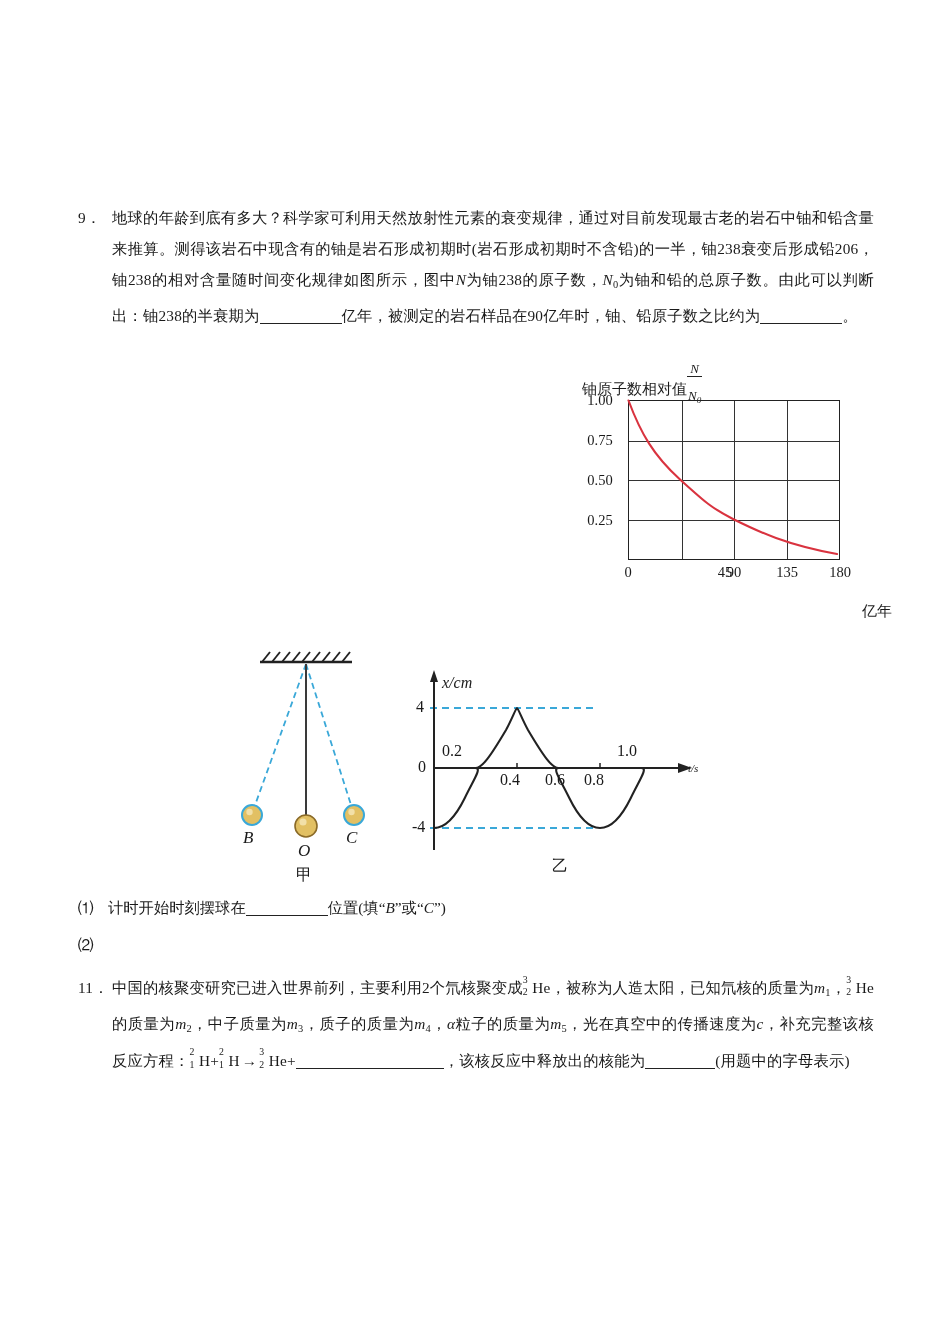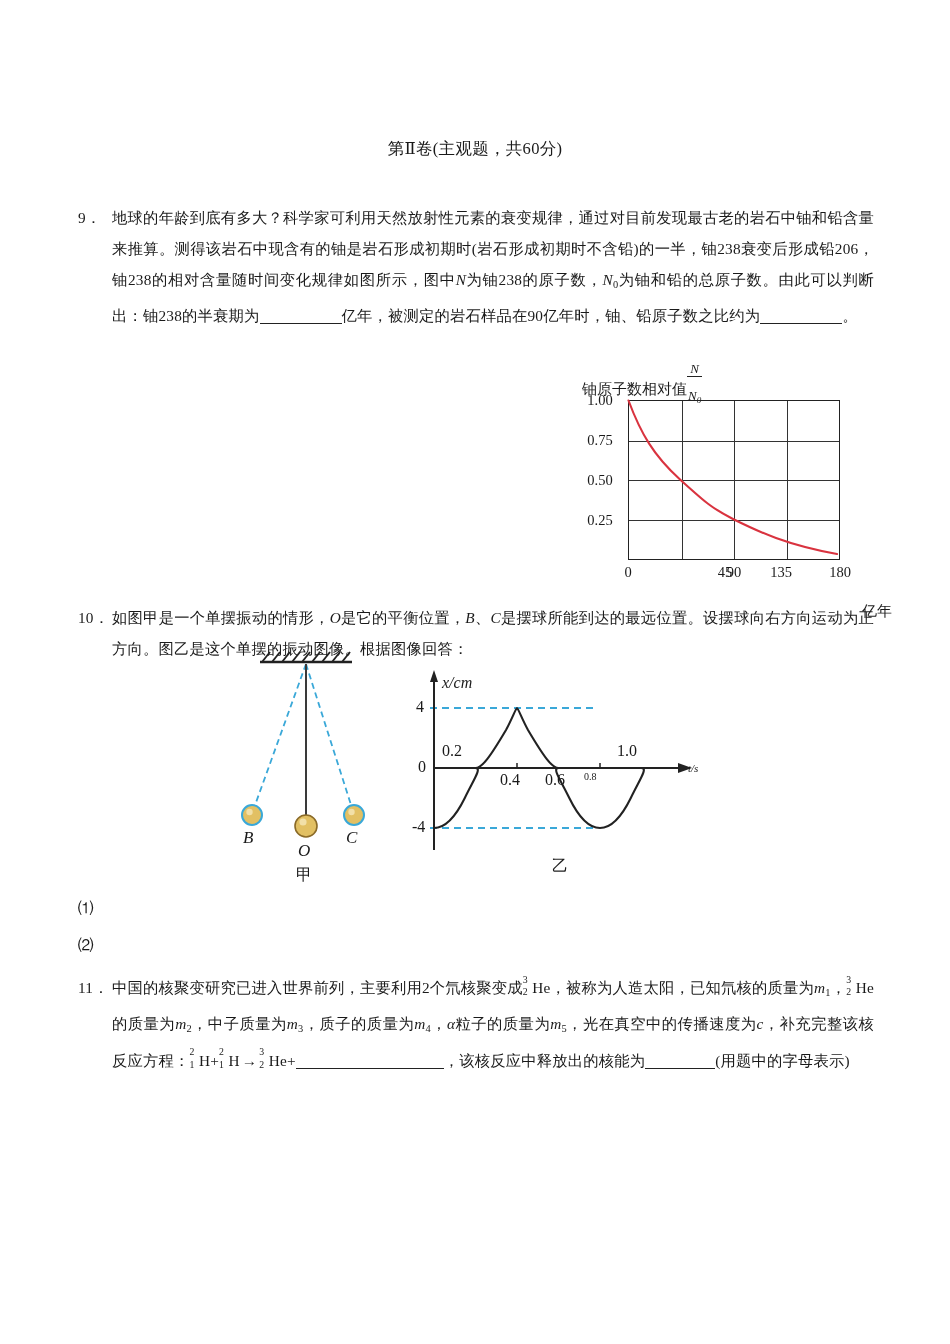--- a/index.html
+++ b/index.html
@@ -149,21 +149,20 @@
 
   
   #oscgraph { position: absolute; left: 412px; top: 658px; width: 330px; height: 230px; }
   .osc-yi { position: absolute; left: 140px; top: 198px; font-size: 16px; }
 </style>
 </head>
 <body>
 
 <div class="page">
 
-  <div class="vol-header">第Ⅱ卷(主观题，共60分)</div>
 
   <div class="q" style="left:78px; top:202px; width:796px;">
     <span class="num">9．</span>
     <div class="body">
       <span>地球的年龄到底有多大？科学家可利用天然放射性元素的衰变规律，通过对目前发现最古老的岩石中铀和铅含量来推算。测得该岩石中现含有的铀是岩石形成初期时(岩石形成初期时不含铅)的一半，铀238衰变后形成铅206，铀238的相对含量随时间变化规律如图所示，图中</span><i class="v">N</i><span>为铀238的原子数，</span><i class="v">N</i><span class="sub">0</span><span>为铀和铅的总原子数。由此可以判断出：铀238的半衰期为</span><span class="blank-m"></span><span>亿年，被测定的岩石样品在90亿年时，铀、铅原子数之比约为</span><span class="blank-m"></span><span>。</span>
     </div>
   </div>
 
   <div id="decay-chart">
     <div class="dc-title">
@@ -186,31 +185,25 @@
     </div>
 
     <div class="ylab" style="top:38px;">1.00</div>
     <div class="ylab" style="top:78px;">0.75</div>
     <div class="ylab" style="top:118px;">0.50</div>
     <div class="ylab" style="top:158px;">0.25</div>
 
     <div class="xlab" style="left:52px; top:202px;">0</div>
     <div class="xlab" style="left:105px; top:202px;margin-left:44px;">45</div>
     <div class="xlab" style="left:158px; top:202px;">90</div>
-    <div class="xlab" style="left:205px; top:202px;">135</div>
+    <div class="xlab" style="left:211px; top:202px;">135</div>
     <div class="xlab" style="left:264px; top:202px;">180</div>
     <div class="xunit" style="left:286px; top:200px;">亿年</div>
   </div>
 
-  <div class="q" style="left:78px; top:602px; width:796px;">
-    <span class="num">10．</span>
-    <div class="body">
-      <span>如图甲是一个单摆振动的情形，</span><i class="v">O</i><span>是它的平衡位置，</span><i class="v">B</i><span>、</span><i class="v">C</i><span>是摆球所能到达的最远位置。设摆球向右方向运动为正方向。图乙是这个单摆的振动图像。根据图像回答：</span>
-    </div>
-  </div>
 
   <div id="pendulum">
     <svg width="200" height="200" viewBox="0 0 200 200">
 
       <line x1="48" y1="14" x2="140" y2="14" stroke="#222" stroke-width="2.4"></line>
       <g stroke="#222" stroke-width="1.9">
         <line x1="50" y1="14" x2="58" y2="4"></line>
         <line x1="60" y1="14" x2="68" y2="4"></line>
         <line x1="70" y1="14" x2="78" y2="4"></line>
         <line x1="80" y1="14" x2="88" y2="4"></line>
@@ -268,27 +261,28 @@
     </svg>
     
     <span style="position:absolute; left:30px; top:16px; font-size:16px;"><i class="v">x/cm</i></span>
     <span style="position:absolute; left:276px; top:104px; font-size:11px;"><i class="v">t/s</i></span>
     <span style="position:absolute; left:4px; top:40px; font-size:16px;">4</span>
     <span style="position:absolute; left:6px; top:100px; font-size:16px;">0</span>
     <span style="position:absolute; left:0px; top:160px; font-size:16px;">-4</span>
     <span style="position:absolute; left:30px; top:84px; font-size:16px;">0.2</span>
     <span style="position:absolute; left:88px; top:113px; font-size:16px;">0.4</span>
     <span style="position:absolute; left:133px; top:113px; font-size:16px;">0.6</span>
-    <span style="position:absolute; left:172px; top:113px; font-size:10px;">0.8</span>
+    <span style="position:absolute; left:172px; top:113px; font-size:16px;">0.8</span>
     <span style="position:absolute; left:205px; top:84px; font-size:16px;">1.0</span>
     <span class="osc-yi">乙</span>
   </div>
 
   <div class="subq" style="left:78px; top:893px; width:796px;">
     <span class="mk">⑴</span>
+    <span class="tx"><span>计时开始时刻摆球在</span><span class="blank-m"></span><span>位置(填“</span><i class="v">B</i><span>”或“</span><i class="v">C</i><span>”)</span></span>
   </div>
 
   <div class="subq" style="left:78px; top:930px; width:796px;">
     <span class="mk">⑵</span>
   </div>
 
   <div class="q" style="left:78px; top:972px; width:796px;">
     <span class="num">11．</span>
     <div class="body">
       <span>中国的核聚变研究已进入世界前列，主要利用2个氘核聚变成</span><span class="nuc"><span class="a">3</span><span class="z">2</span></span><span>He</span><span>，被称为人造太阳，已知氘核的质量为</span><i class="v">m</i><span class="sub">1</span><span>，</span><span class="nuc"><span class="a">3</span><span class="z">2</span></span><span>He</span><span>的质量为</span><i class="v">m</i><span class="sub">2</span><span>，中子质量为</span><i class="v">m</i><span class="sub">3</span><span>，质子的质量为</span><i class="v">m</i><span class="sub">4</span><span>，</span><i class="v">α</i><span>粒子的质量为</span><i class="v">m</i><span class="sub">5</span><span>，光在真空中的传播速度为</span><i class="v">c</i><span>，补充完整该核反应方程：</span><span class="nuc"><span class="a">2</span><span class="z">1</span></span><span>H</span><span>+</span><span class="nuc"><span class="a">2</span><span class="z">1</span></span><span>H</span><span style="padding:0 2px">→</span><span class="nuc"><span class="a">3</span><span class="z">2</span></span><span>He</span><span>+</span><span class="blank-l"></span><span>，该核反应中释放出的核能为</span><span class="blank-s"></span><span>(用题中的字母表示)</span>

